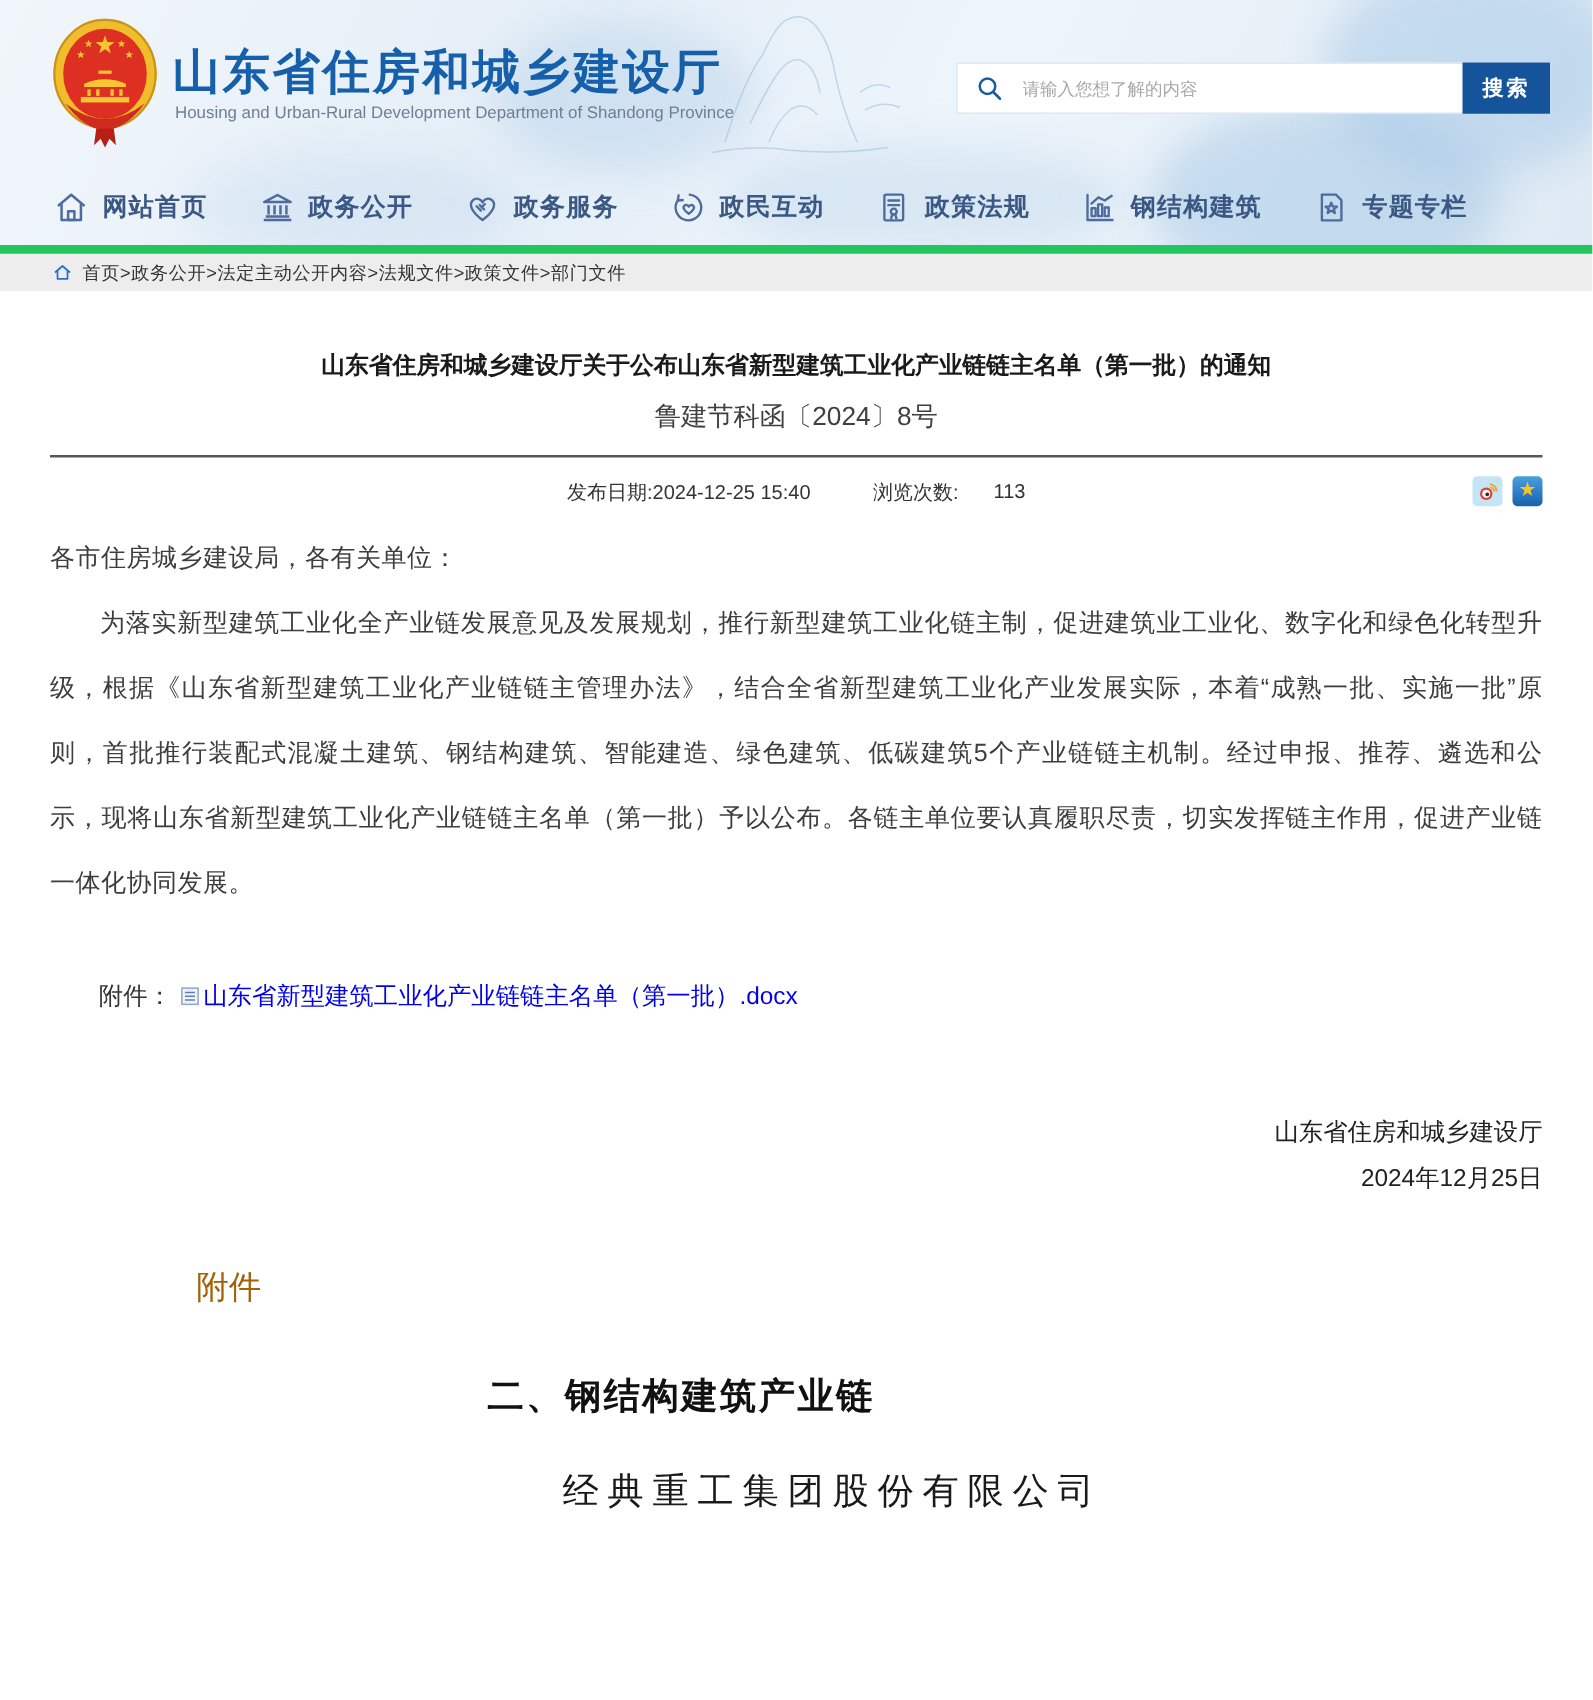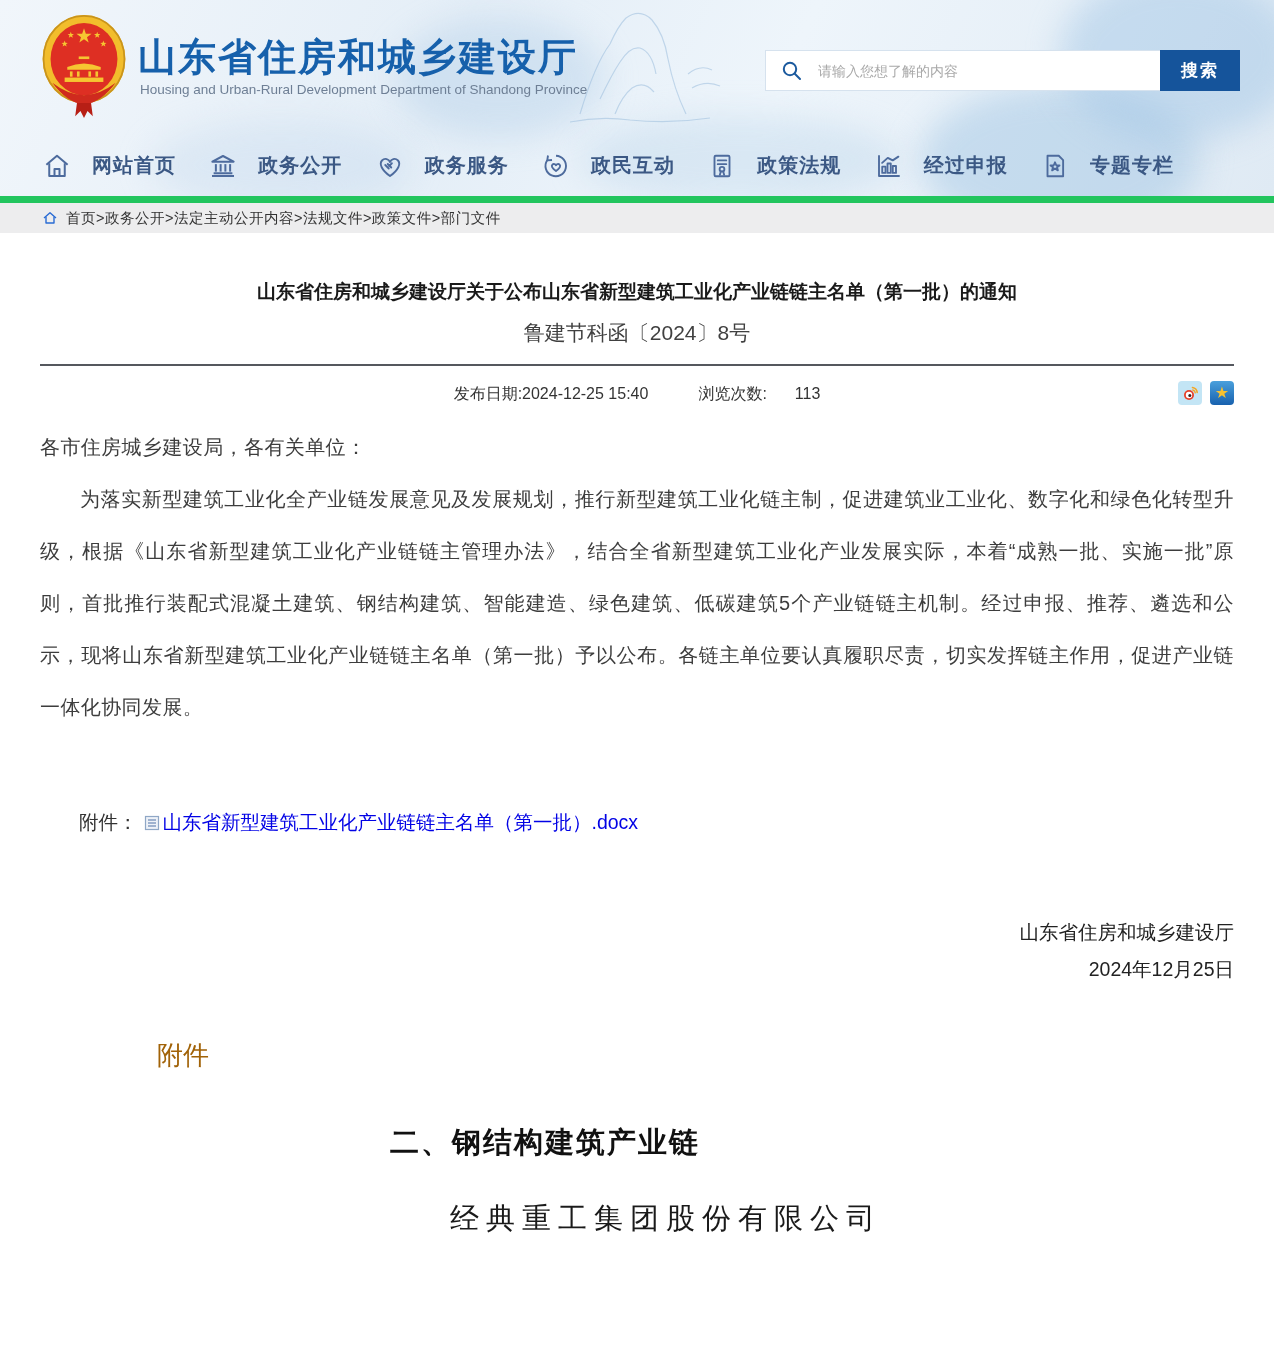--- a/index.html
+++ b/index.html
@@ -24,27 +24,27 @@
   .emblem { position:absolute; left:40px; top:12px; }
   .site-title { position:absolute; left:138px; top:32px; font-size:38px; font-weight:bold;
     color:#1660ab; letter-spacing:2px; white-space:nowrap; }
   .site-subtitle { position:absolute; left:140px; top:82px; font-size:13.5px; color:#6e7f95; }
 
   .search-box { position:absolute; left:765px; top:50px; width:475px; height:41px;
     background:#fff; border:1px solid #d6e2ee; display:flex; align-items:center; }
   .search-icon-wrap { width:52px; display:flex; justify-content:center; }
   .search-input { flex:1; border:none; outline:none; font-size:14px; color:#ef4444; background:transparent; }
   .search-input::placeholder { color:#a9a9a9; }
-  .search-btn { width:80px; height:41px; margin:-1px -1px -1px 0; border:none; background:#15549b;
+  .search-btn { width:70px; height:41px; margin:-1px -1px -1px 0; border:none; background:#15549b;
     color:#fff; font-size:17px; font-weight:bold; letter-spacing:2px; cursor:pointer;
     font-family:"Liberation Sans",sans-serif; }
 
   .nav-row { position:relative; height:61px; display:flex; align-items:center;
     padding:0 100px 0 42px; justify-content:space-between; }
-  .nav-item { display:flex; align-items:center; gap:20px; cursor:pointer; white-space:nowrap; }
+  .nav-item { display:flex; align-items:center; gap:10px; cursor:pointer; white-space:nowrap; }
   .nav-label { font-size:20px; font-weight:bold; color:#3b5884; letter-spacing:1px; }
   .nav-icon svg { display:block; }
 
   
   .breadcrumb-bar { height:37px; background:#ededee; border-top:7px solid #22c55e;
     display:flex; align-items:center; padding-left:42px; }
   .crumb-home-icon { margin-right:8px; display:flex; }
   .breadcrumb-text { font-size:14.5px; color:#333; letter-spacing:.5px; }
 
   
@@ -60,21 +60,21 @@
   .share-icons { position:absolute; right:0; top:0; display:flex; gap:8px; }
   .share-icon { width:24px; height:24px; border-radius:4px; display:flex; align-items:center;
     justify-content:center; cursor:pointer; }
   .weibo-icon { background:#c3e5f5; }
   .qzone-icon { background:linear-gradient(#4aa0dc,#1861ae); color:#f7c12f; font-size:16px; line-height:1; }
 
   .body-block { margin-top:14px; font-size:20px; color:#3d3d3d; line-height:52px; letter-spacing:.4px; }
   .salutation { }
   .main-paragraph { text-indent:2em; text-align:justify; }
 
-  .attachment-row { margin-top:76px; padding-left:2em; font-size:19.5px; color:#333;
+  .attachment-row { margin-top:50px; padding-left:2em; font-size:19.5px; color:#333;
     display:flex; align-items:center; }
   .attach-doc-icon { margin:0 3px 0 6px; display:flex; }
   .attachment-link { color:#0202e5; text-decoration:none; cursor:pointer; }
 
   .signature { margin-top:78px; text-align:right; font-size:19.5px; color:#222; line-height:37px; }
 
   
   .appendix-label { margin-top:50px; margin-left:117px; font-size:26px; color:#a16207; }
   .appendix-title { margin-top:52px; text-align:center; font-family:"Liberation Serif","DejaVu Serif",serif;
     font-weight:bold; font-size:34px; color:#000; line-height:56px; letter-spacing:2px; }
@@ -198,21 +198,21 @@
     <div class="nav-item">
       <span class="nav-icon">
         <svg width="30" height="30" viewBox="0 0 24 24" fill="none" stroke="#4d6b9d" stroke-width="1.5" stroke-linejoin="round" stroke-linecap="round">
           <path d="M4 4 V20 H20"></path>
           <rect x="6.6" y="12.5" width="2.6" height="5"></rect>
             <rect x="10.8" y="10" width="2.6" height="7.5"></rect>
             <rect x="15" y="12" width="2.6" height="5.5"></rect>
           <path d="M6.5 9.5 L11 5.5 L15 7.5 L19.5 4.5"></path>
         </svg>
       </span>
-      <span class="nav-label">经过申报</span>
+      <span class="nav-label">钢结构建筑</span>
     </div>
     <div class="nav-item">
       <span class="nav-icon">
         <svg width="30" height="30" viewBox="0 0 24 24" fill="none" stroke="#4d6b9d" stroke-width="1.5" stroke-linejoin="round">
           <path d="M6 3.8 H15 L18.5 7.3 V20.2 H6 Z"></path>
           <path d="M12 9 L13 11.4 L15.6 11.5 L13.6 13 L14.3 15.5 L12 14 L9.7 15.5 L10.4 13 L8.4 11.5 L11 11.4 Z"></path>
         </svg>
       </span>
       <span class="nav-label">专题专栏</span>
     </div>

